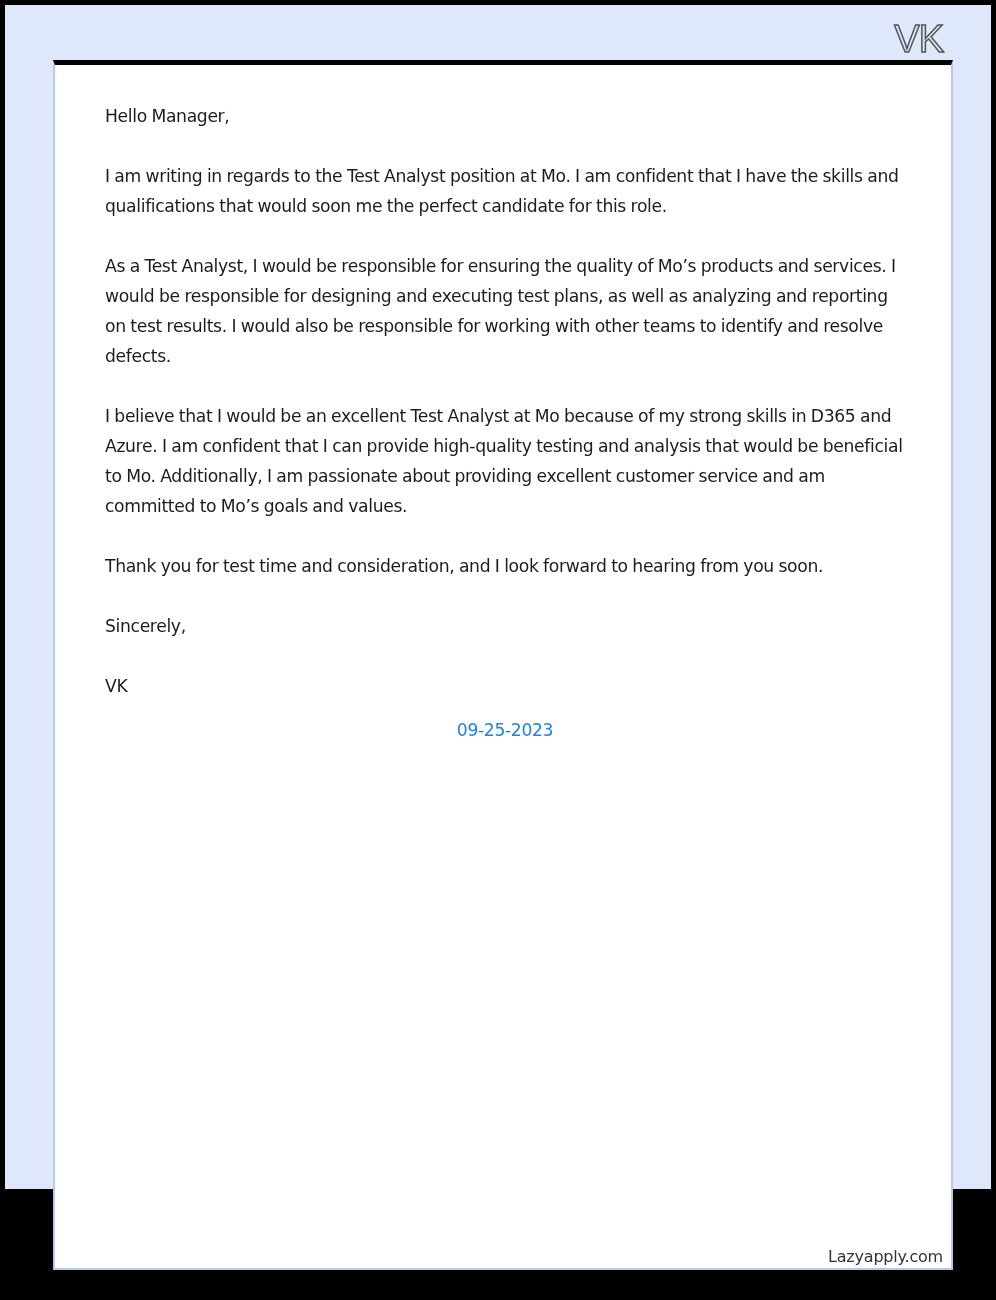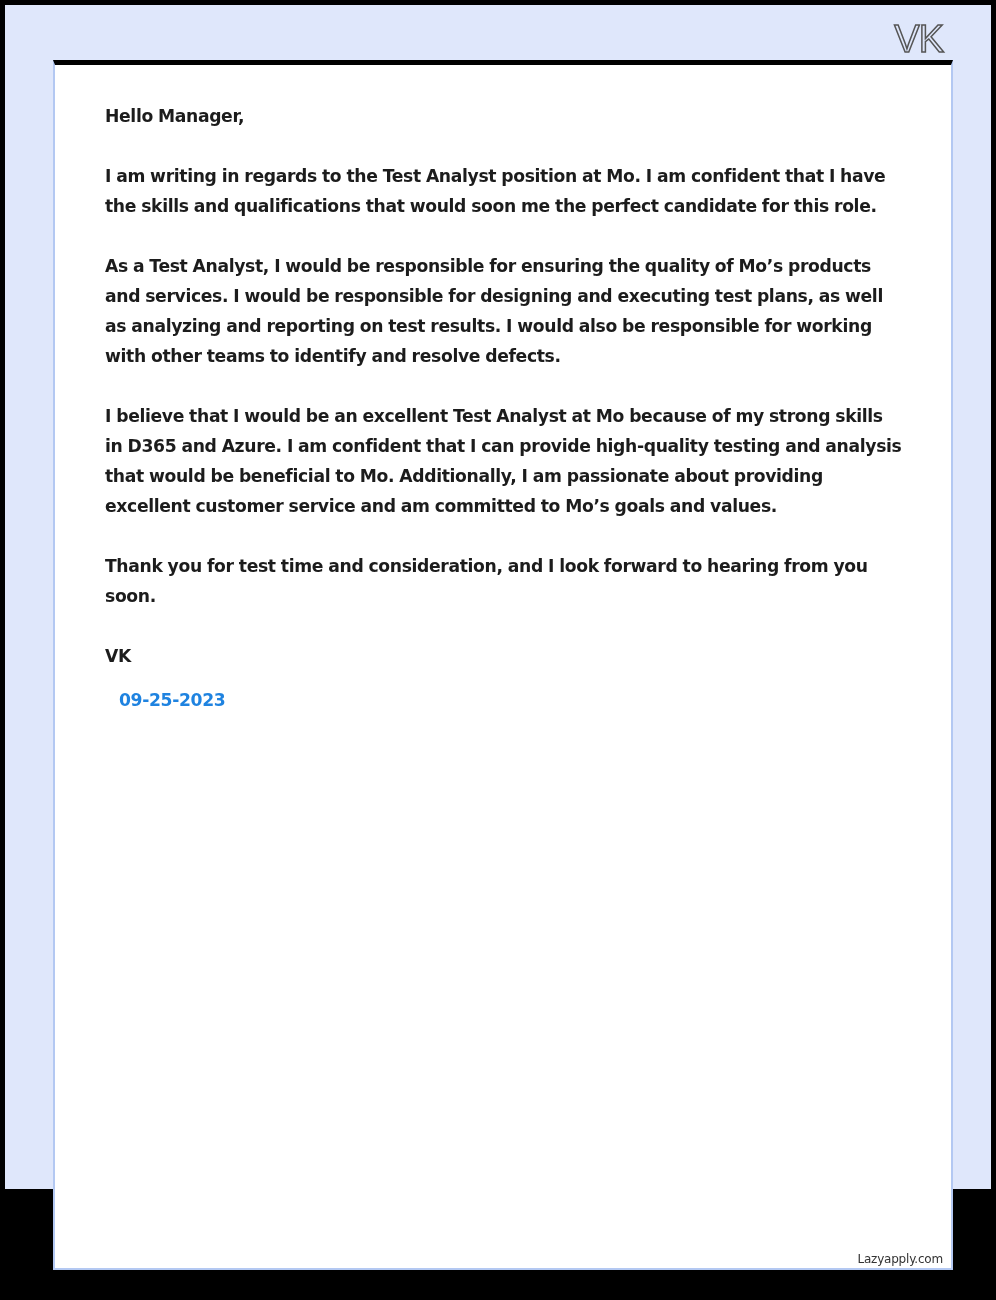--- a/index.html
+++ b/index.html
@@ -52,51 +52,52 @@
       width: 800px;
       font-family: "DejaVu Sans", sans-serif;
       font-size: 17.2px;
       line-height: 30px;
       color: #1c1c1c;
       letter-spacing: -0.35px;
       word-spacing: -0.5px;
     }
     .letter p {
       margin: 0 0 30px 0;
-      font-weight: bold;
     }
     .letter p.signature {
       margin-bottom: 10px;
     }
     .letter p.date {
       margin: 14px;
       color: #1f83e0;
+      text-align: center;
     }
     .footer {
       position: absolute;
       right: 8px;
       bottom: 2px;
       font-family: "DejaVu Sans", sans-serif;
-      font-size: 12px;
+      font-size: 16px;
       color: #333333;
       letter-spacing: -0.2px;
     }
   </style>
 </head>
 <body>
 
 <div class="frame">
   <div class="monogram">VK</div>
 
   <div class="page">
     <div class="letter">
       <p>Hello Manager,</p>
       <p>I am writing in regards to the Test Analyst position at Mo. I am confident that I have the skills and qualifications that would soon me the perfect candidate for this role.</p>
       <p>As a Test Analyst, I would be responsible for ensuring the quality of Mo’s products and services. I would be responsible for designing and executing test plans, as well as analyzing and reporting on test results. I would also be responsible for working with other teams to identify and resolve defects.</p>
       <p>I believe that I would be an excellent Test Analyst at Mo because of my strong skills in D365 and Azure. I am confident that I can provide high-quality testing and analysis that would be beneficial to Mo. Additionally, I am passionate about providing excellent customer service and am committed to Mo’s goals and values.</p>
       <p>Thank you for test time and consideration, and I look forward to hearing from you soon.</p>
+      <p>Sincerely,</p>
       <p class="signature">VK</p>
       <p class="date">09-25-2023</p>
     </div>
 
     <div class="footer">Lazyapply.com</div>
   </div>
 </div>
 
 </body></html>

